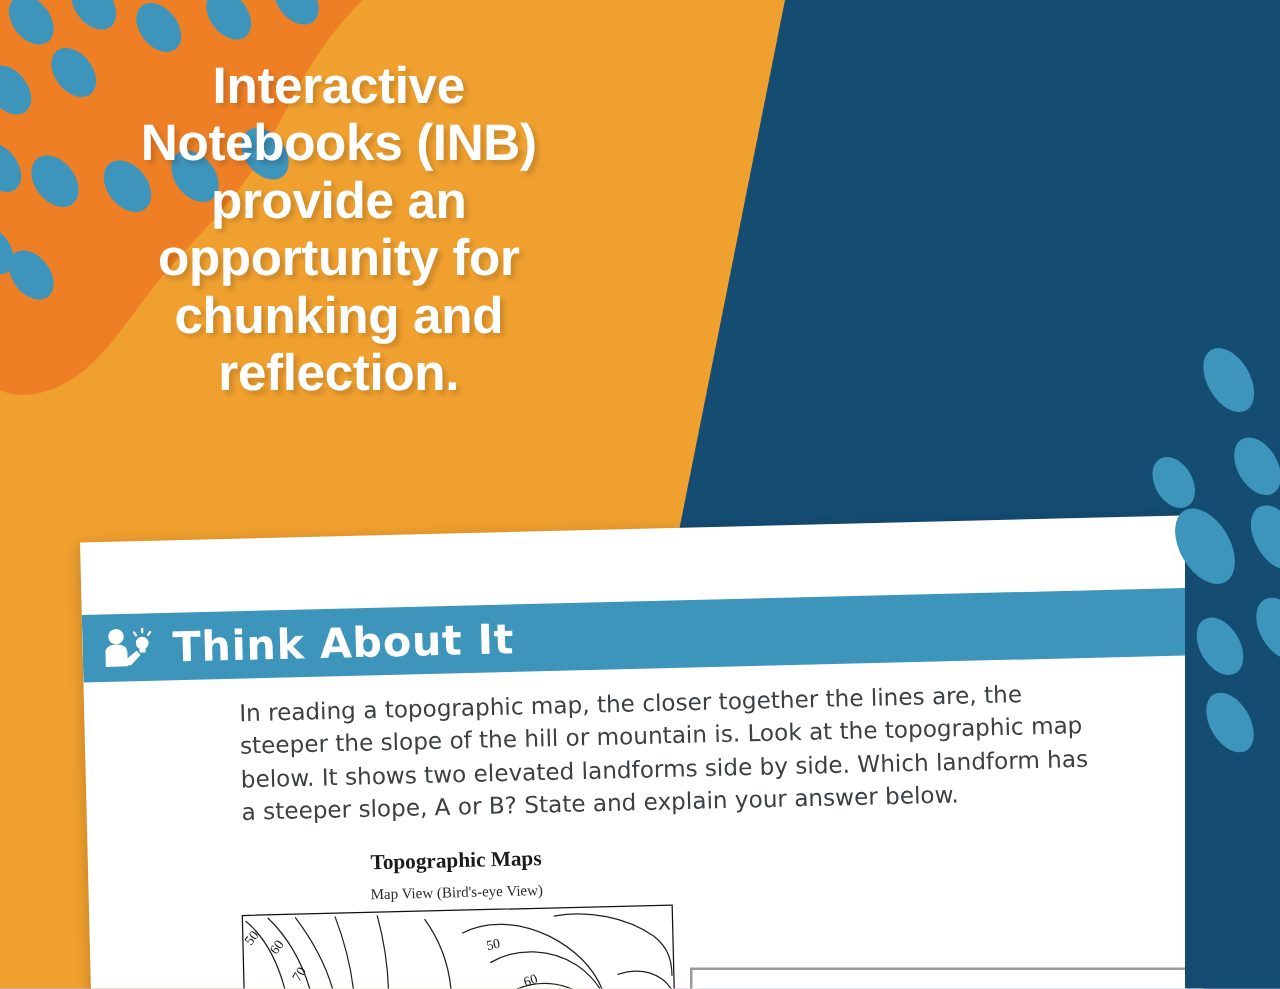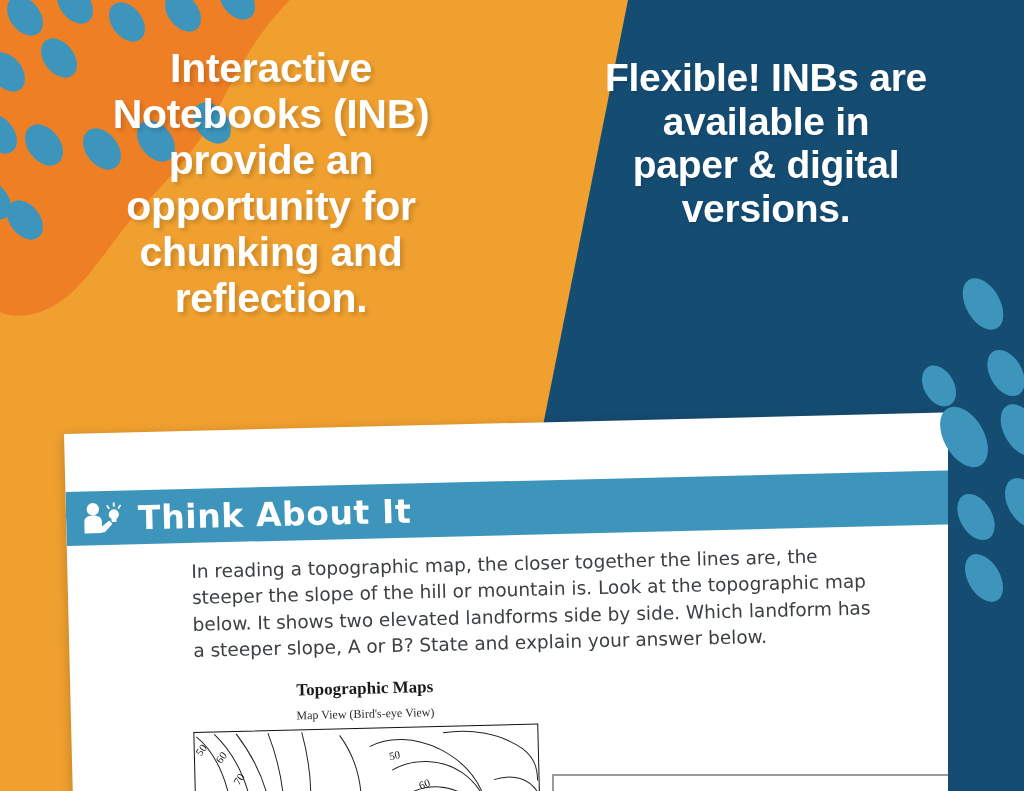--- a/index.html
+++ b/index.html
@@ -189,24 +189,20 @@
       <div class="dot" style="left: -22px; top: 178px; width: 30px; height: 44px; background: rgb(62, 149, 188); transform: rotate(-38deg);"></div>
     </div>
 
   <div class="headline" id="headline-left">Interactive
 Notebooks (INB)
 provide an
 opportunity for
 chunking and
 reflection.</div>
 
-  <div class="headline" id="headline-right">Flexible! INBs are
-available in
-paper &amp; digital
-versions.</div>
 
   <div id="worksheet">
 
     <div id="think-bar">
       <svg id="think-icon" viewBox="0 0 44 36">
 
         <circle cx="11" cy="9" r="6.2" fill="#ffffff"></circle>
 
         <path d="M2.2,33 L2.2,21.5 C2.2,17.6 5.6,15.2 11,15.2
                  C16.4,15.2 19.8,17.6 19.8,21.5 L19.8,33 Z" fill="#ffffff"></path>

